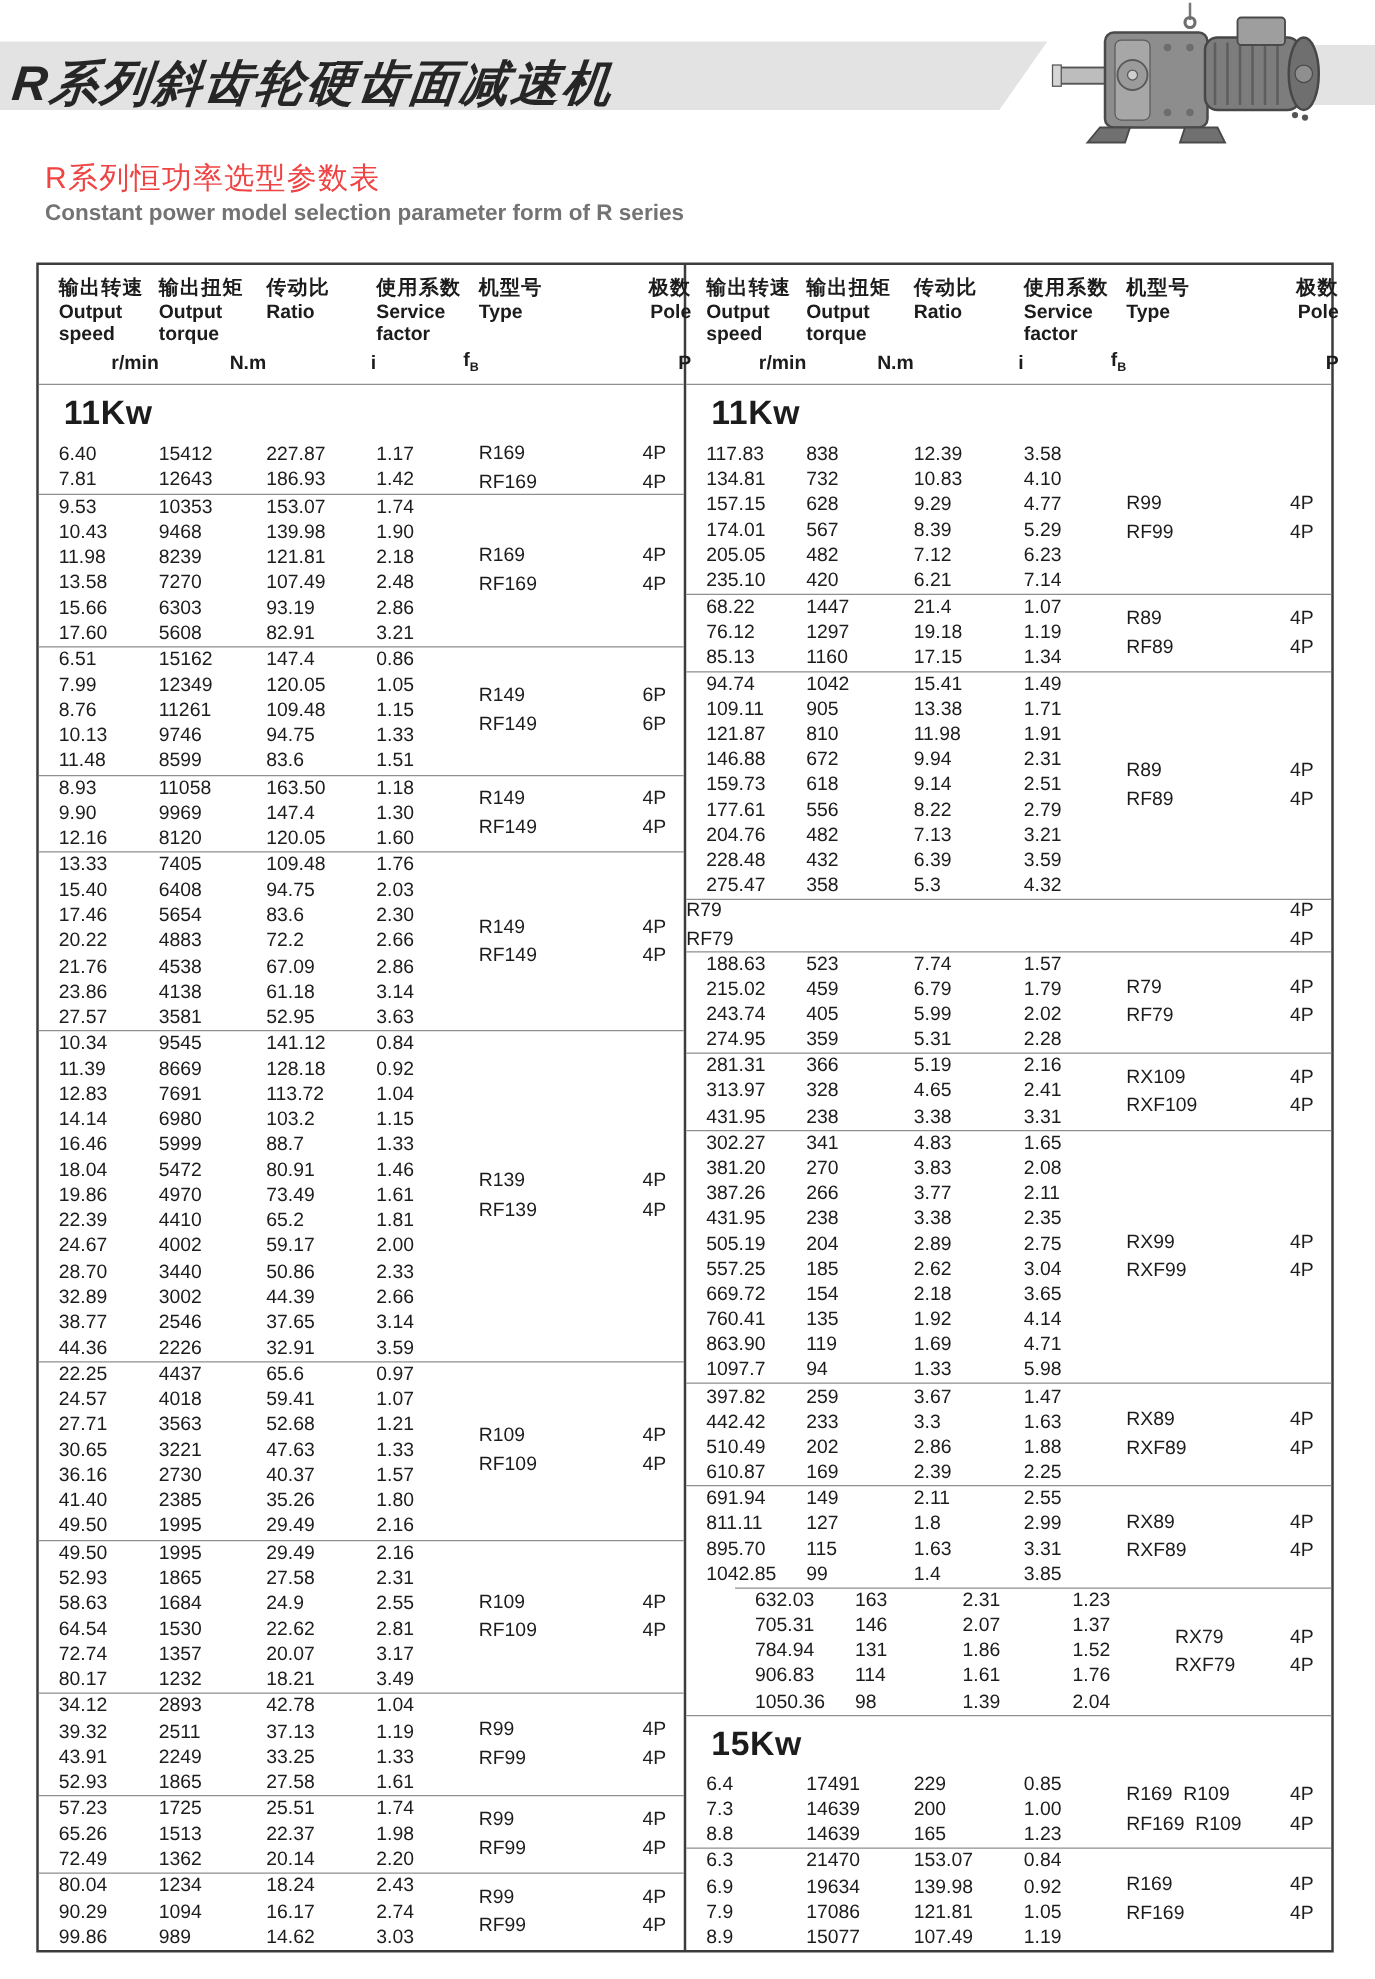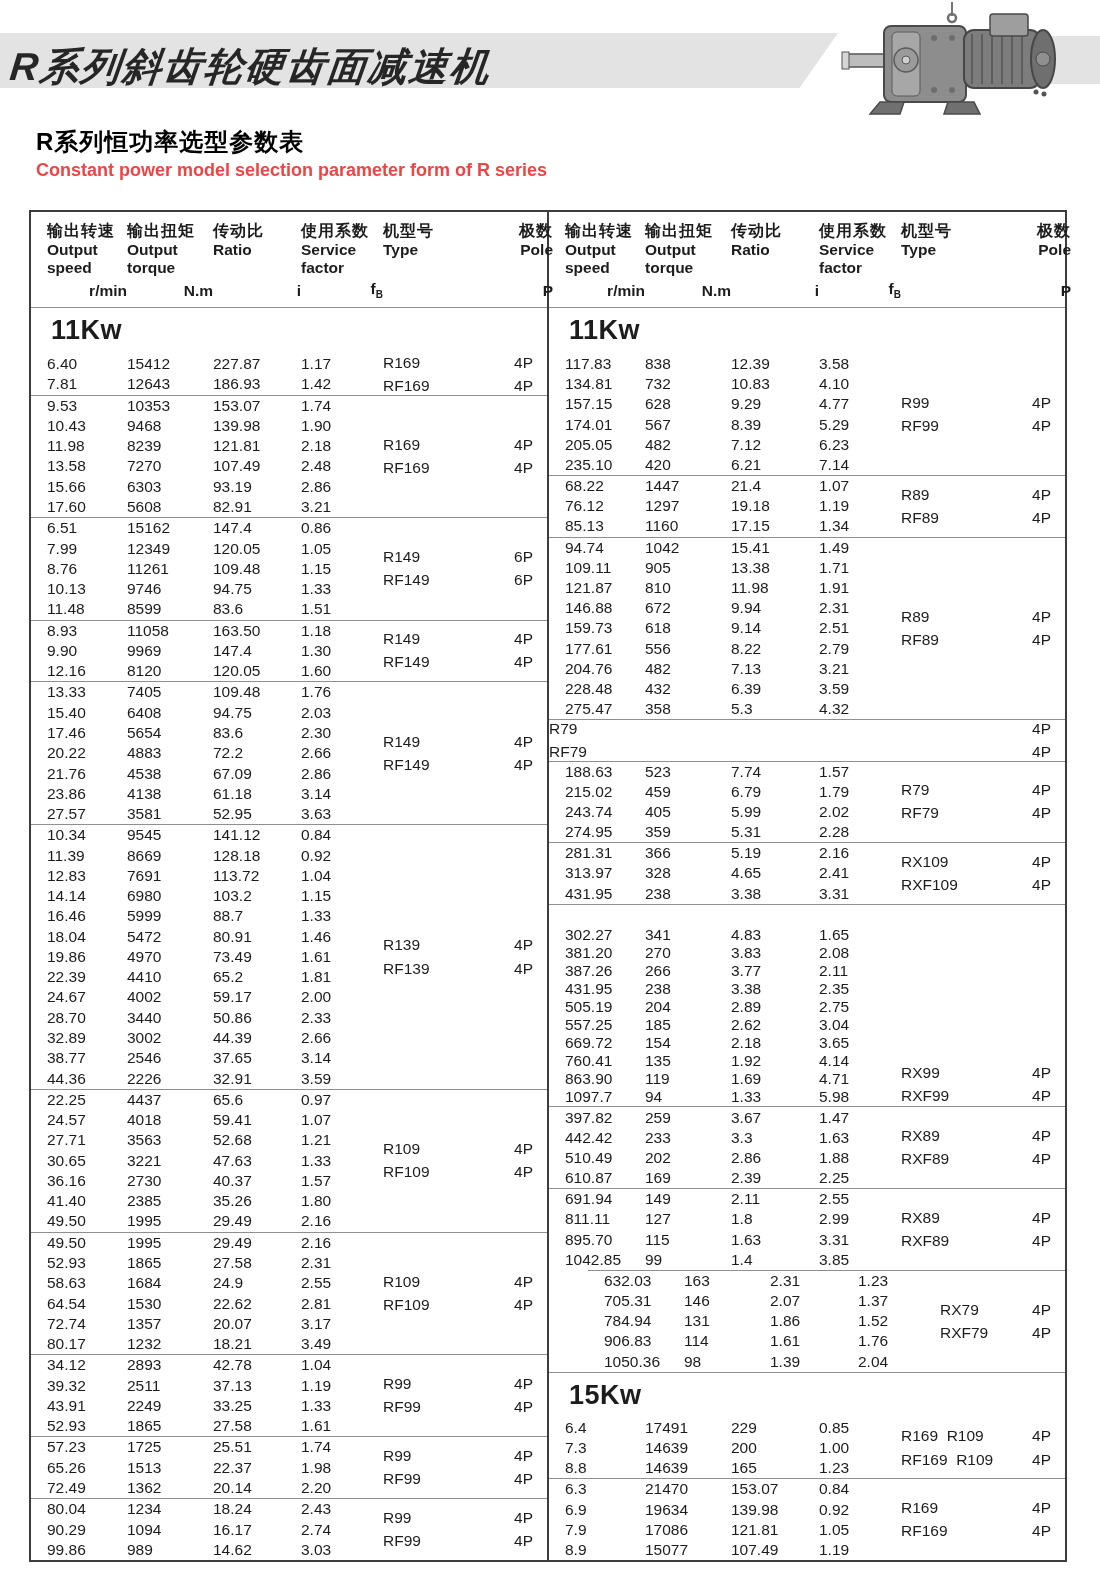--- a/index.html
+++ b/index.html
@@ -12,22 +12,22 @@
   .band-main{position:absolute;left:0;top:33px;width:838px;height:55px;background:#e3e3e3;
              clip-path:polygon(0 0,100% 0,95.4% 100%,0 100%);}
   .band-right{position:absolute;right:0;top:36px;width:96px;height:48px;background:#e3e3e3;
               clip-path:polygon(30% 0,100% 0,100% 100%,0 100%);}
   .banner-title{position:absolute;left:10px;top:40px;z-index:3;
                 font-size:39px;font-weight:bold;font-style:italic;color:#262626;
                 letter-spacing:2px;transform:skewX(-6deg);white-space:nowrap;}
   .motor-img{position:absolute;right:8px;top:2px;z-index:2;}
 
   
-  .h-zh{margin:8px 0 2px 36px;font-size:24px;font-weight:bold;color:#000000;letter-spacing:1px;}
-  .h-en{margin:2px 0 0 36px;font-size:18px;font-weight:bold;color:#ef4444;}
+  .h-zh{margin:8px 0 2px 36px;font-size:24px;font-weight:normal;color:#ef4444;letter-spacing:1px;}
+  .h-en{margin:2px 0 0 36px;font-size:18px;font-weight:bold;color:#737373;}
 
   
   .tbl{position:absolute;left:29px;top:210px;width:1034px;height:1348px;
        border:2px solid #3c3c3c;display:flex;background:#fff;}
   .half{flex:1 1 0;display:flex;flex-direction:column;min-width:0;}
   .half.left{border-right:2px solid #3c3c3c;}
 
   .col-header{flex:0 0 96px;border-bottom:1px solid #8f8f8f;
               display:grid;grid-template-columns:80px 86px 88px 82px 132px 44px;
               padding:9px 0 0 16px;box-sizing:border-box;}
@@ -917,21 +917,21 @@
             <div class="typeline">
               <span class="tname">RX109</span>
               <span class="pole-v">4P</span>
             </div>
             <div class="typeline">
               <span class="tname">RXF109</span>
               <span class="pole-v">4P</span>
             </div>
           </div>
         </div>
-        <div class="group" style="flex-grow: 10; align-items: flex-end;">
+        <div class="group" style="flex-grow: 10;">
           <div class="nums">
             <div class="row">
               <span>302.27</span>
               <span>341</span>
               <span>4.83</span>
               <span>1.65</span>
             </div>
             <div class="row">
               <span>381.20</span>
               <span>270</span>

